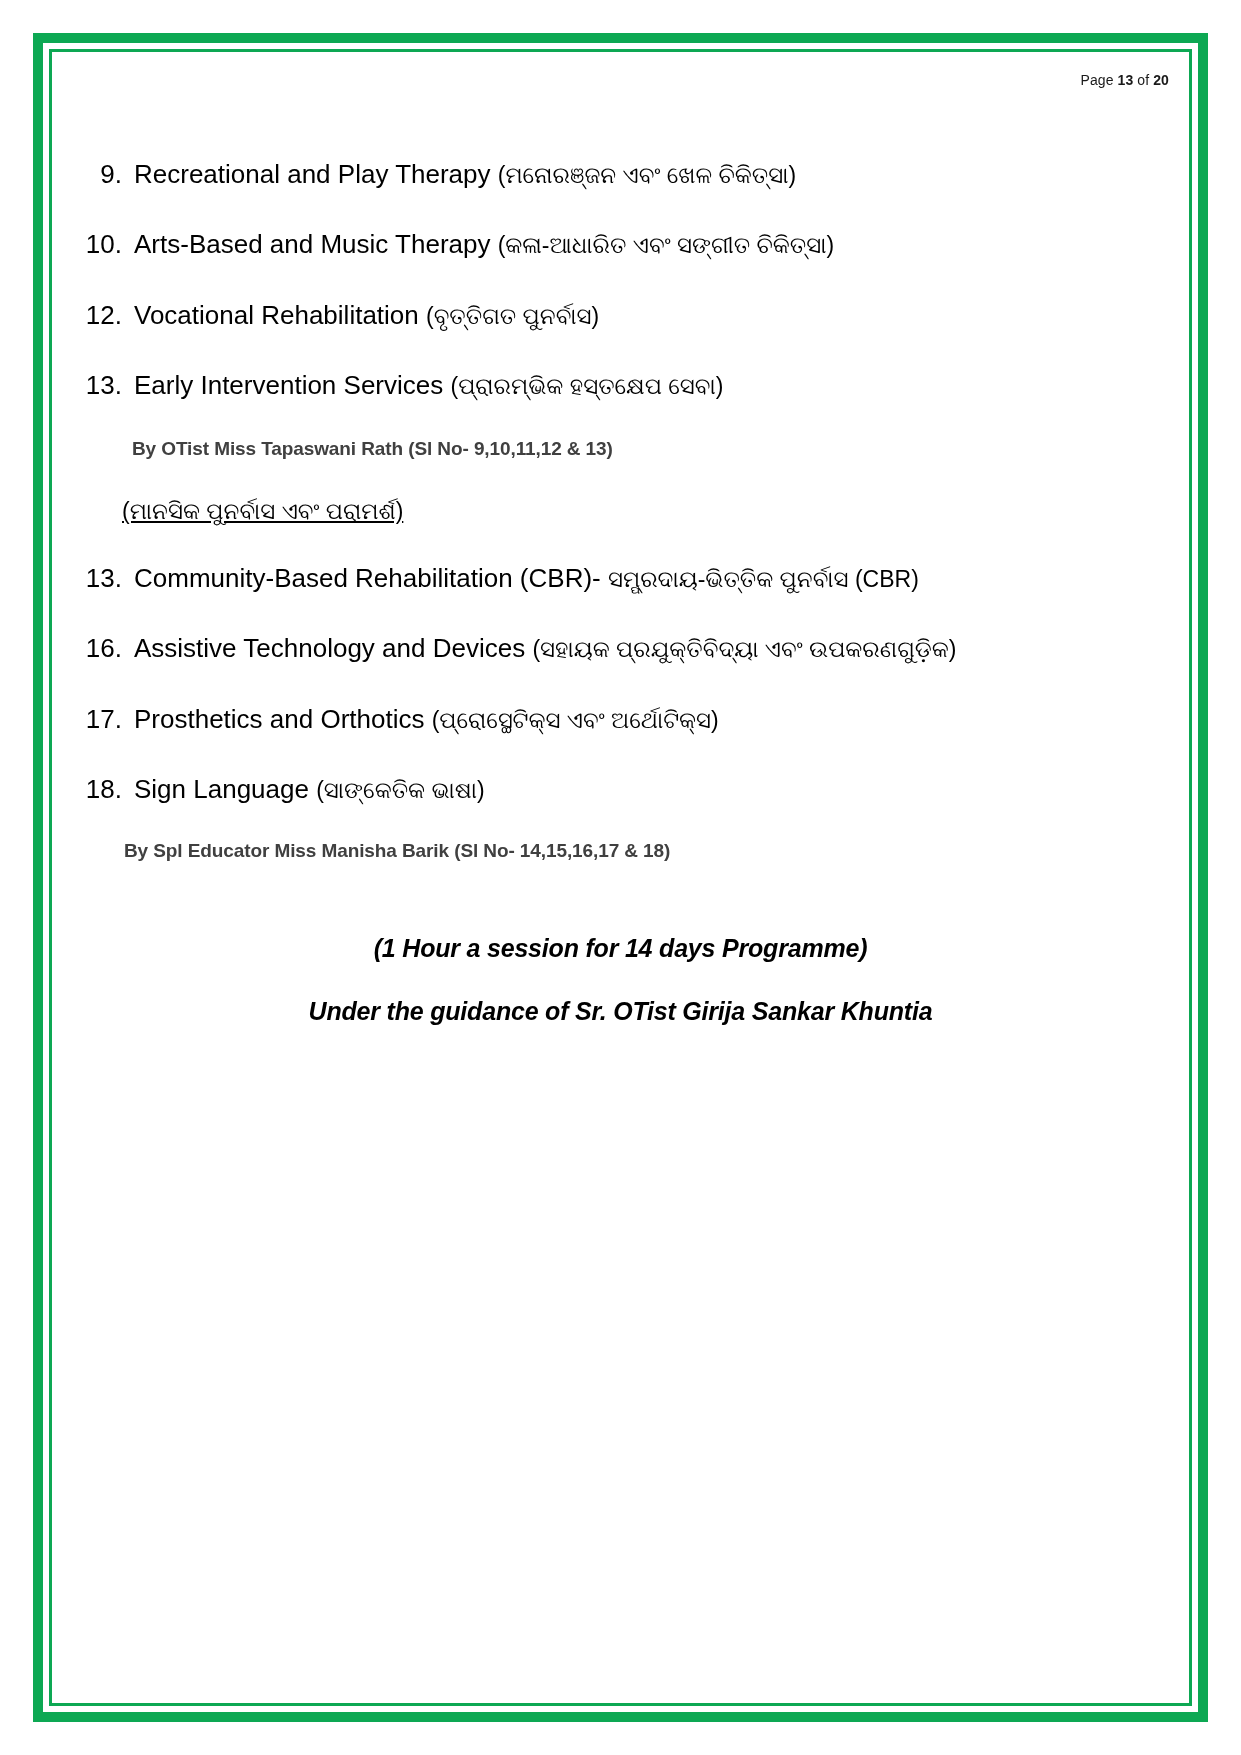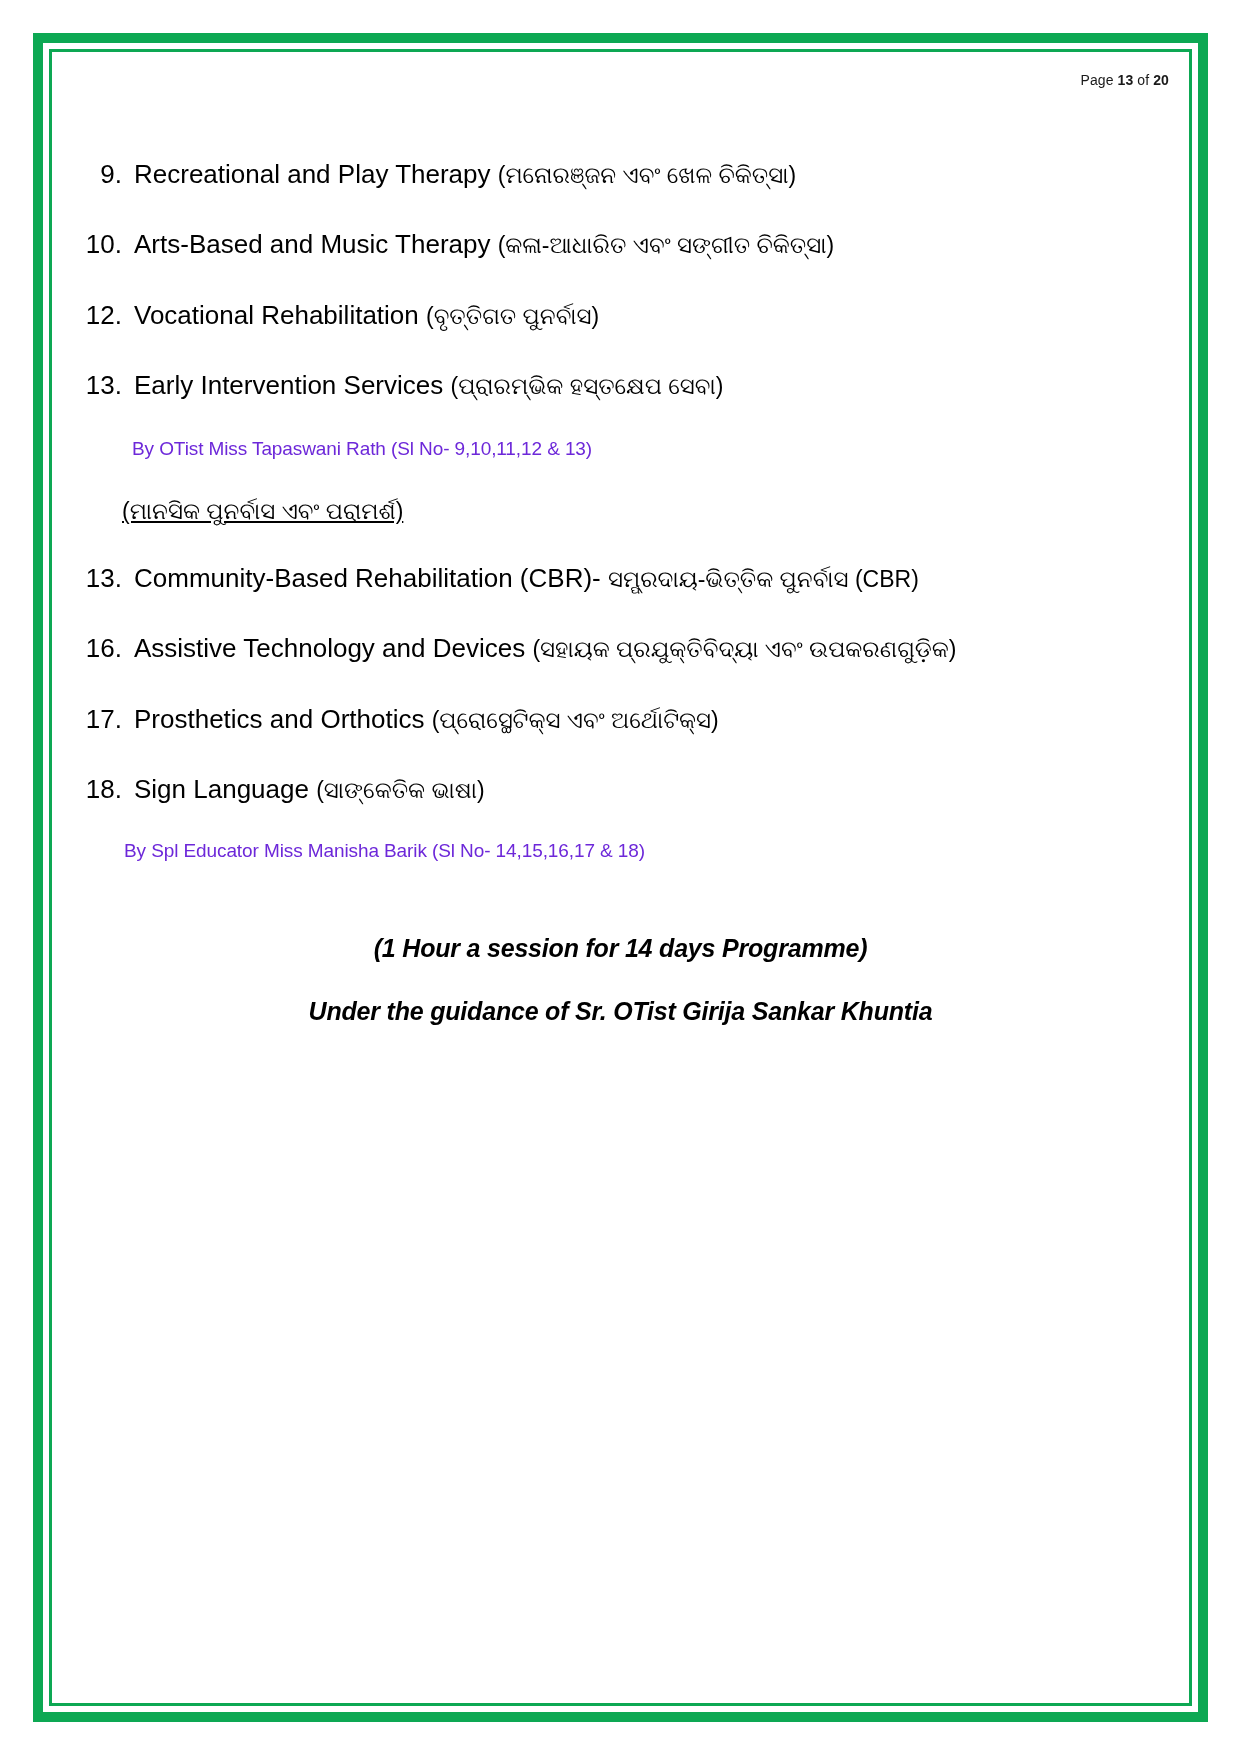--- a/index.html
+++ b/index.html
@@ -93,23 +93,23 @@
   .item-secondline {
     margin-left: 62px;
     font-size: 23px;
     margin-top: -19px;
     margin-bottom: 37px;
     color: #000000;
   }
 
   
   .caption {
-    font-weight: normal;
+    font-weight: bold;
     font-size: 19px;
-    color: #6d28d9;
+    color: #404040;
     margin-left: 72px;
     margin-top: -20px;
     margin-bottom: 38px;
     letter-spacing: -0.1px;
   }
   .caption.second {
     margin-left: 64px;
   }
 
   

